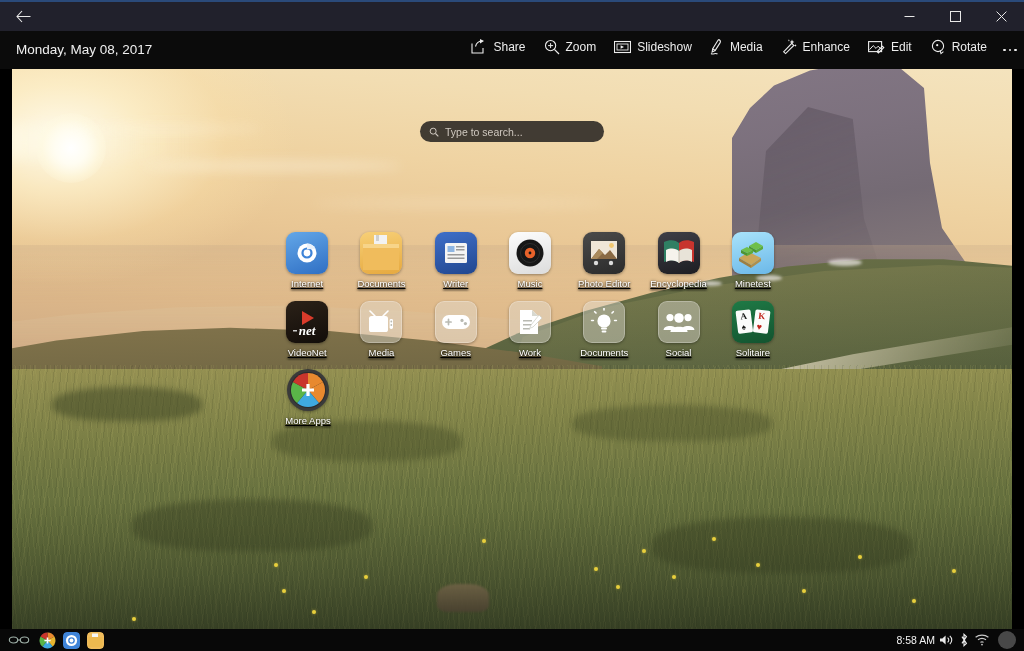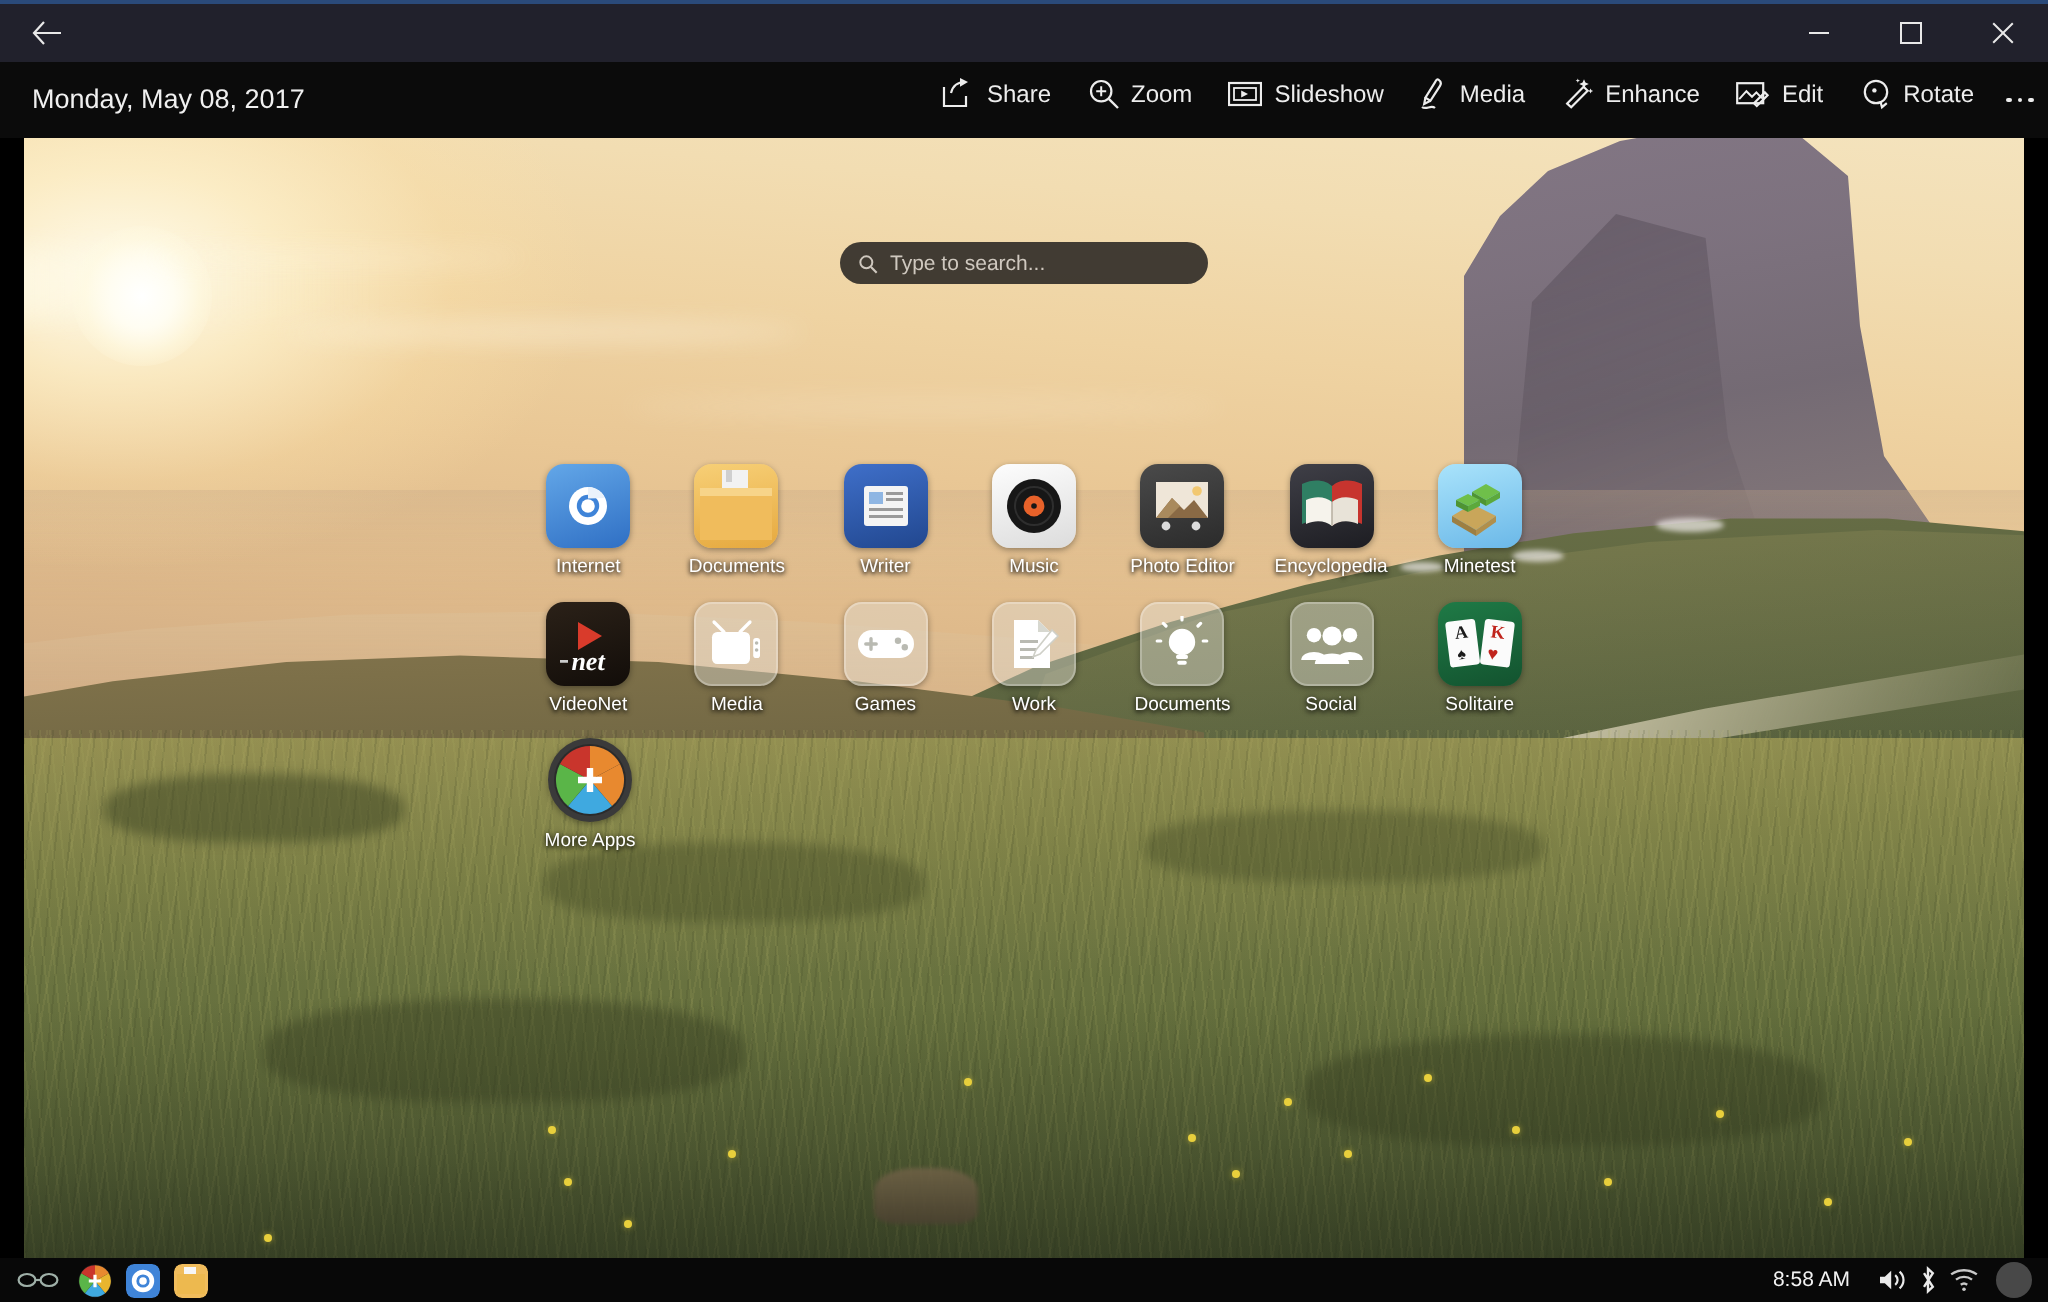--- a/index.html
+++ b/index.html
@@ -106,21 +106,21 @@
   .rockR{position:absolute;right:42px;top:364px;width:64px;height:20px;border-radius:50%;background:rgba(178,170,138,0.5);filter:blur(2.5px);}
 
   
   .searchbar{position:absolute;left:408px;top:52px;width:184px;height:21px;border-radius:11px;
     background:rgba(26,24,24,0.82);display:flex;align-items:center;padding:0 9px;box-sizing:border-box;}
   .searchbar .sicon{margin-right:6px;display:block;flex:0 0 auto;}
   .search-input{flex:1;background:transparent;border:none;outline:none;color:#d6d0c8;font-size:10.5px;font-family:"Liberation Sans",sans-serif;padding:0;}
   .search-input::placeholder{color:#cfc8bf;opacity:1;}
 
   
-  .icon-grid{position:absolute;left:245px;top:163px;width:520px;}
+  .icon-grid{position:absolute;left:258px;top:163px;width:520px;text-decoration:underline;}
   .irow{display:flex;margin-bottom:12px;}
   .icell{width:76px;display:flex;flex-direction:column;align-items:center;}
   .ibox{width:42px;height:42px;border-radius:9px;position:relative;overflow:hidden;
     box-shadow:0 1px 3px rgba(0,0,0,0.35);}
   .ilabel{margin-top:5px;font-size:9.5px;color:#fff;text-shadow:0 1px 2px rgba(0,0,0,0.85),0 0 3px rgba(0,0,0,0.6);white-space:nowrap;line-height:1;}
 
   
   .ic-internet{background:linear-gradient(160deg,#63a7e8,#2f6fc4);display:flex;align-items:center;justify-content:center;}
   .ic-documents{background:linear-gradient(170deg,#f7cf76,#e6a93f);}
   .ic-writer{background:linear-gradient(165deg,#3f6fc9,#21478f);display:flex;align-items:center;justify-content:center;}
@@ -132,21 +132,21 @@
   .ic-glass{background:rgba(225,222,215,0.42);border:1px solid rgba(255,255,255,0.25);display:flex;align-items:center;justify-content:center;box-sizing:border-box;}
   .ic-solitaire{background:linear-gradient(165deg,#1f7a46,#13532f);display:flex;align-items:center;justify-content:center;}
   .ic-more{border-radius:50%;background:#3a3a3a;display:flex;align-items:center;justify-content:center;}
 
   
   .taskbar{position:absolute;left:0;top:629px;width:1024px;height:22px;background:#080808;}
   .tb-left{position:absolute;left:6px;top:0;height:22px;display:flex;align-items:center;}
   .tb-logo{width:26px;height:22px;display:flex;align-items:center;justify-content:center;}
   .tb-app{width:17px;height:17px;border-radius:4px;margin-left:7px;display:flex;align-items:center;justify-content:center;overflow:hidden;}
   .tb-right{position:absolute;right:8px;top:0;height:22px;display:flex;align-items:center;}
-  .tb-time{font-size:10.5px;color:#f2f2f2;margin-right:12px;white-space:nowrap;}
+  .tb-time{font-size:10.5px;color:#f2f2f2;margin-right:2px;white-space:nowrap;}
   .tb-ico{width:18px;height:22px;display:flex;align-items:center;justify-content:center;}
   .tb-user{width:18px;height:18px;border-radius:50%;background:rgba(170,170,170,0.4);margin-left:7px;}
 </style>
 </head>
 <body>
 
 <div id="app">
 
   <div class="accent-line"></div>
 

